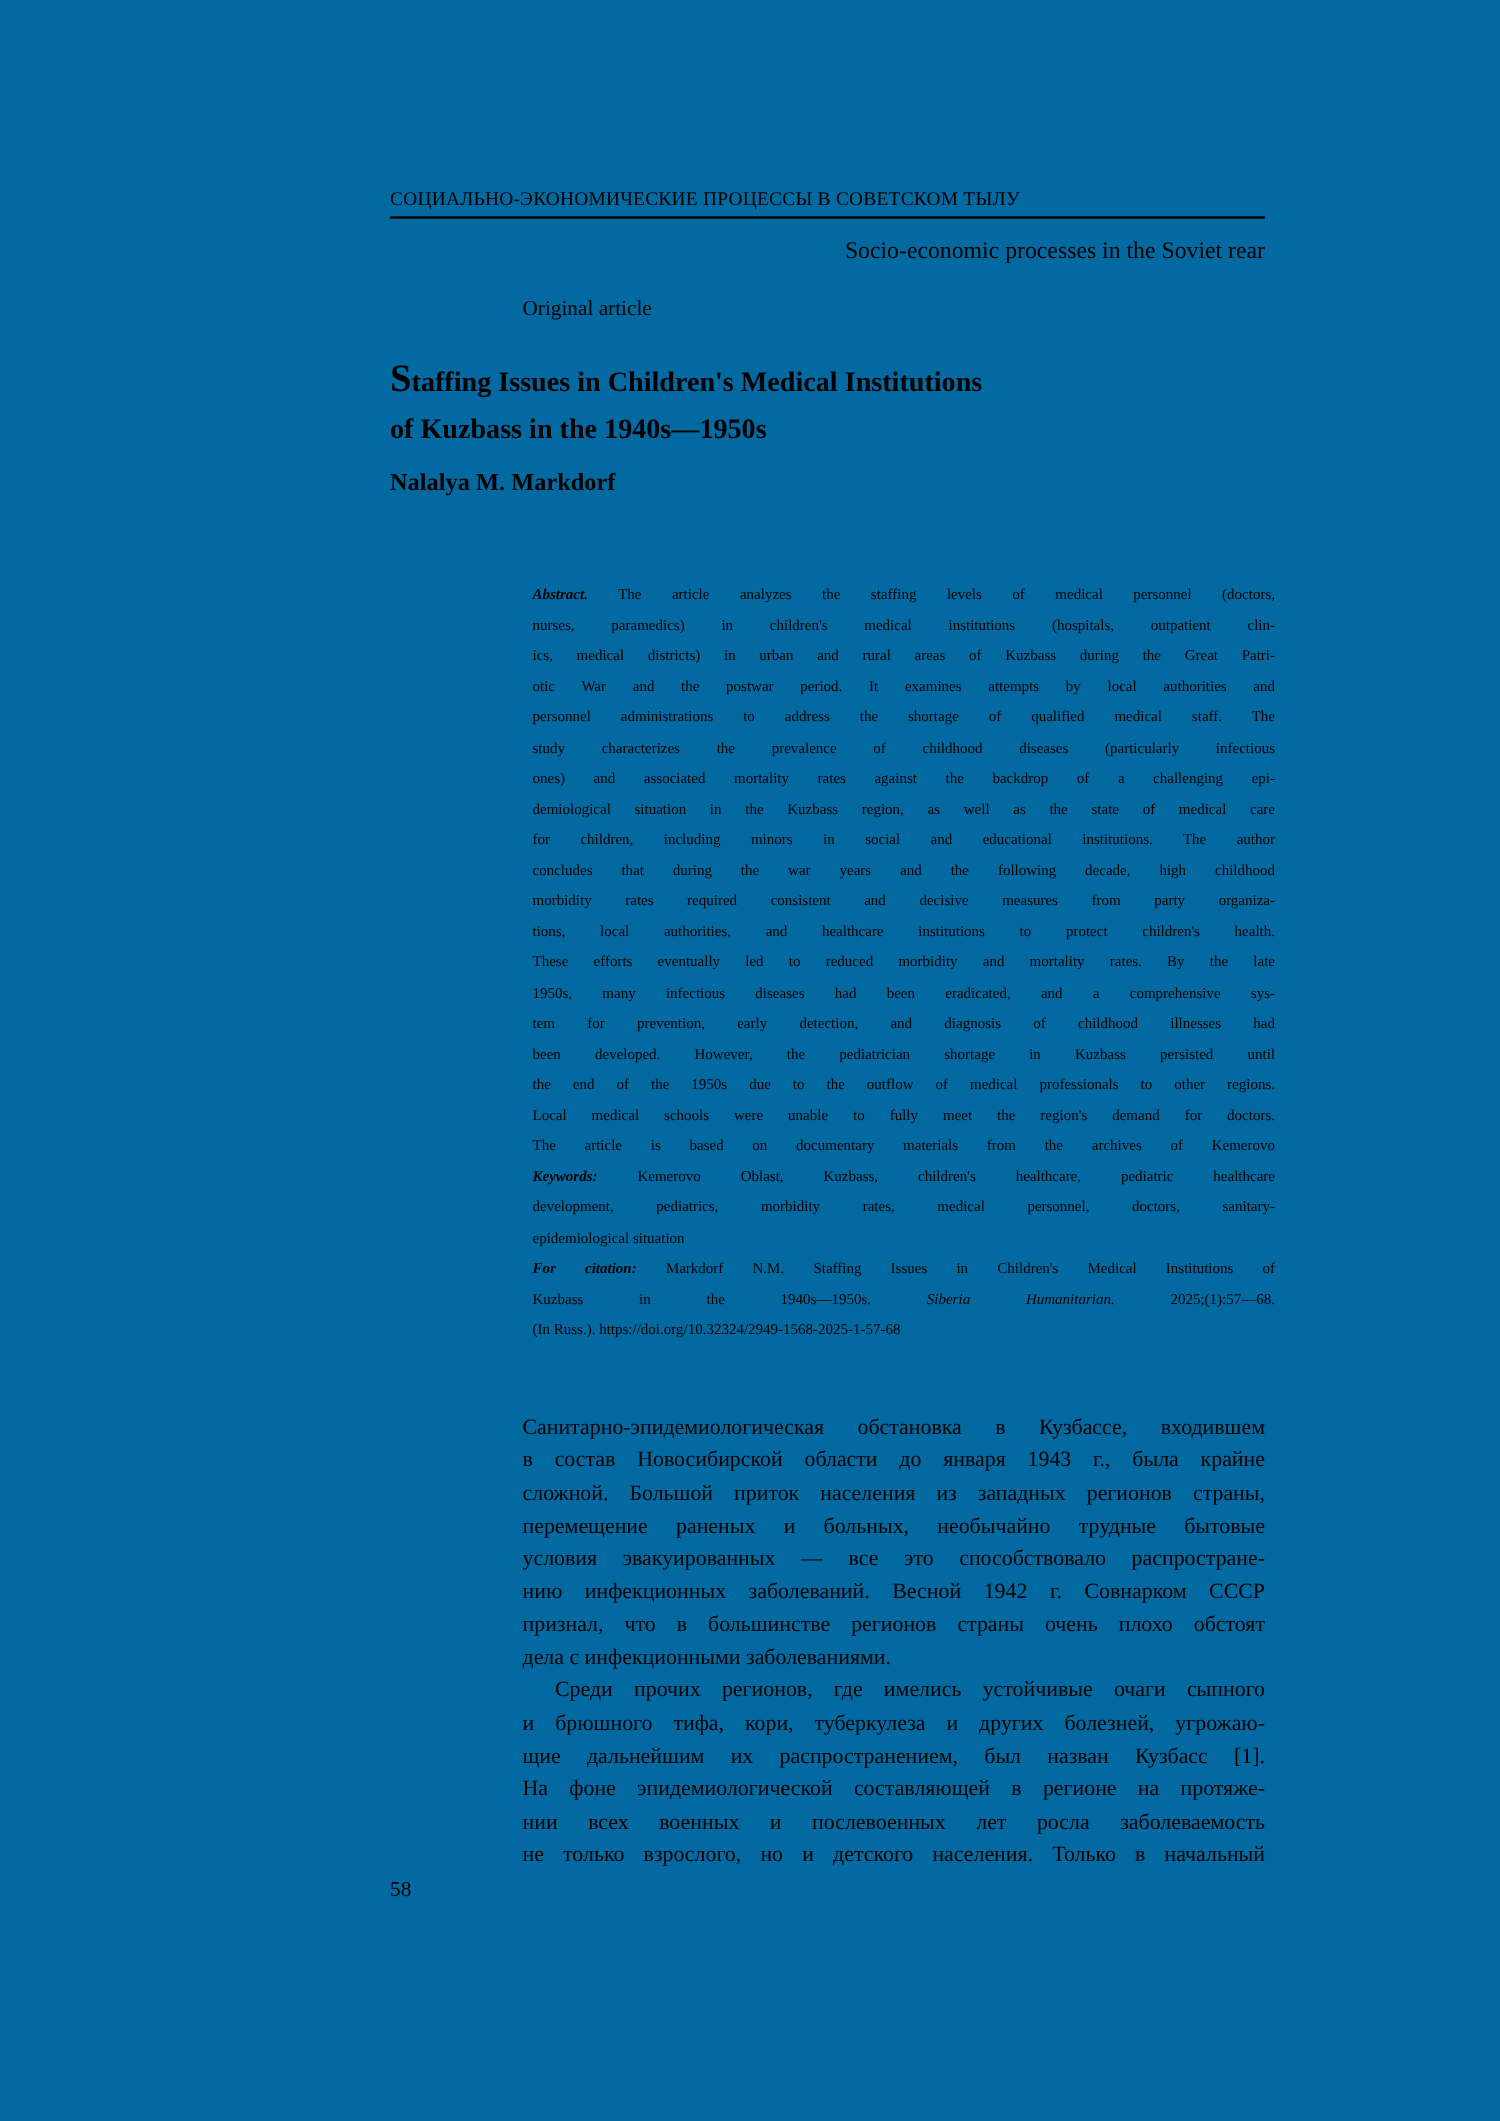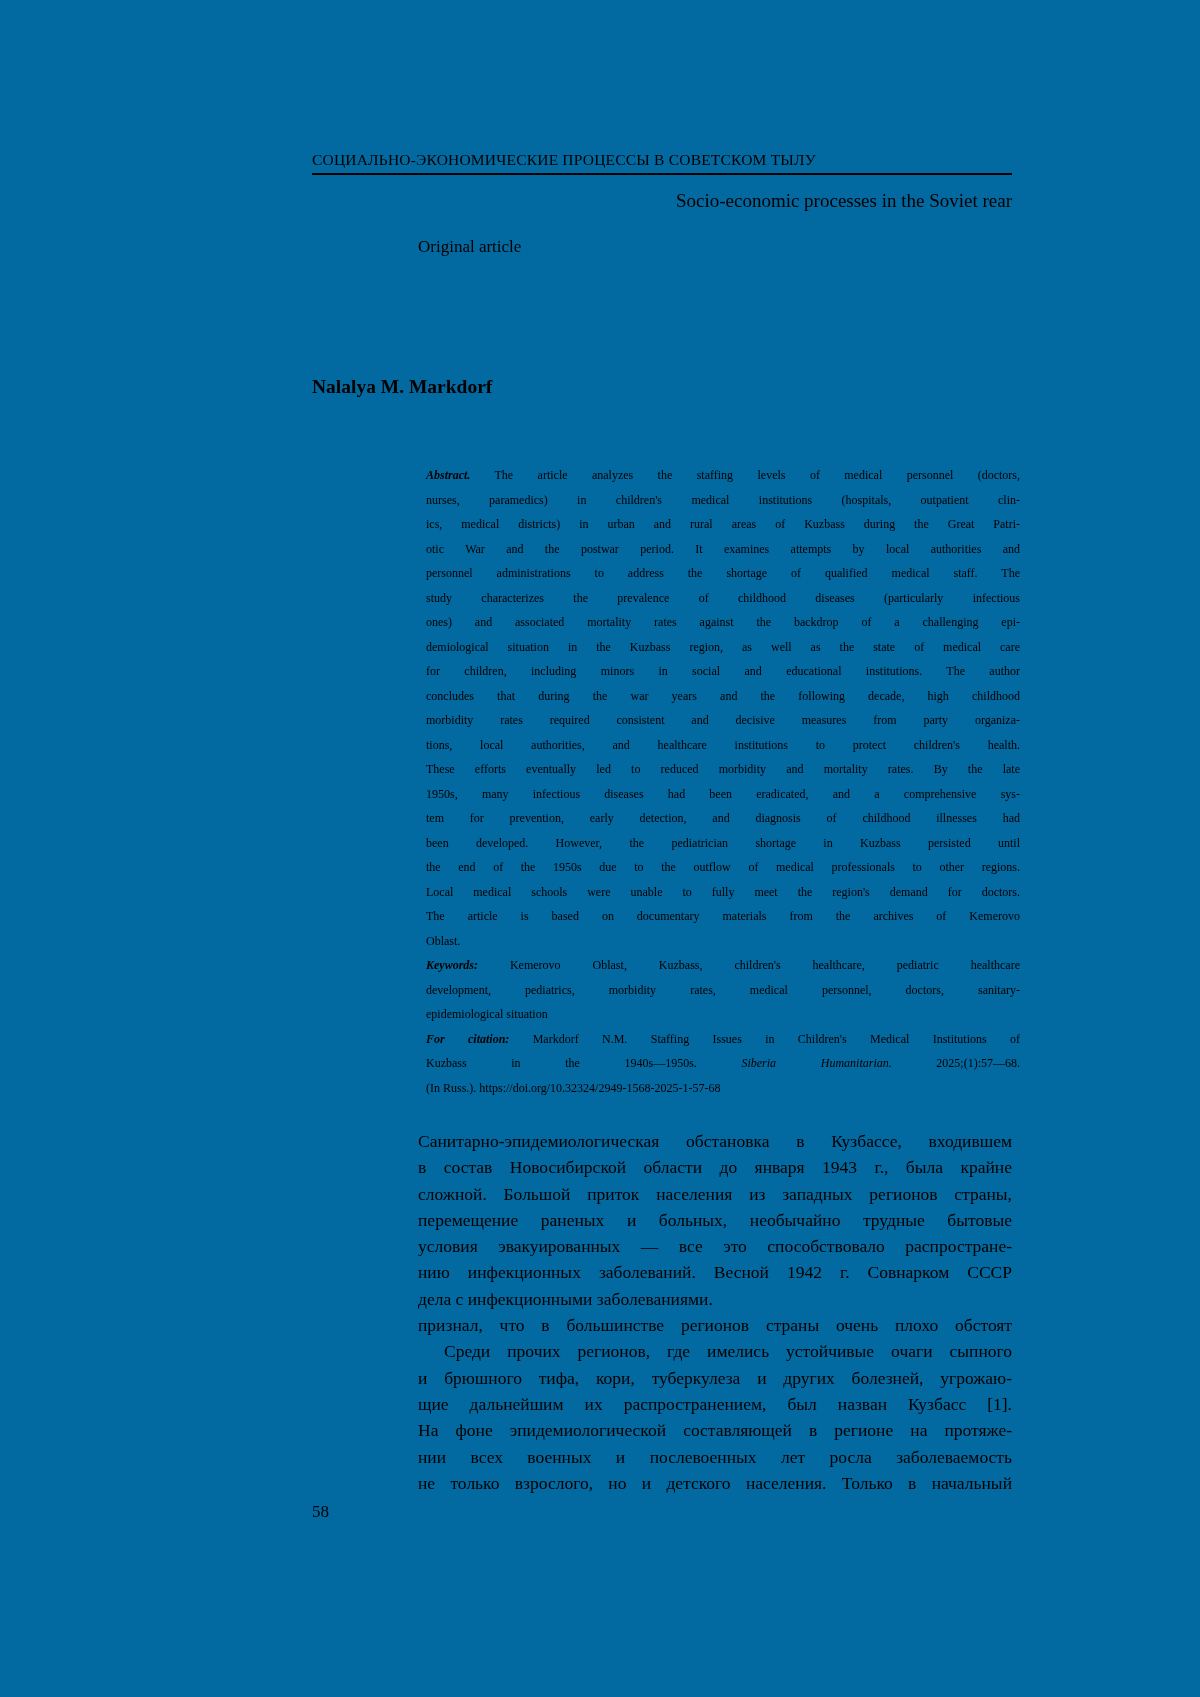--- a/index.html
+++ b/index.html
@@ -68,20 +68,24 @@
 <div class="page">
 
   <div class="abs running-head">
     <span>СОЦИАЛЬНО-ЭКОНОМИЧЕСКИЕ ПРОЦЕССЫ В СОВЕТСКОМ ТЫЛУ</span>
   </div>
 
   <div class="abs section-en">Socio-economic processes in the Soviet rear</div>
 
   <div class="abs original-article">Original article</div>
 
+  <div class="abs title">
+    <div class="ln"><span class="initial">S</span><span>taffing Issues in Children's Medical Institutions</span></div>
+    <div class="ln">of Kuzbass in the 1940s—1950s</div>
+  </div>
 
   <div class="abs author">Nalalya M. Markdorf</div>
 
 
   <div class="abs abstract-block">
     <div class="ln j"><span class="bi">Abstract.</span><span> The article analyzes the staffing levels of medical personnel (doctors,</span></div>
     <div class="ln j">nurses, paramedics) in children's medical institutions (hospitals, outpatient clin-</div>
     <div class="ln j">ics, medical districts) in urban and rural areas of Kuzbass during the Great Patri-</div>
     <div class="ln j">otic War and the postwar period. It examines attempts by local authorities and</div>
     <div class="ln j">personnel administrations to address the shortage of qualified medical staff. The</div>
@@ -92,40 +96,39 @@
     <div class="ln j">concludes that during the war years and the following decade, high childhood</div>
     <div class="ln j">morbidity rates required consistent and decisive measures from party organiza-</div>
     <div class="ln j">tions, local authorities, and healthcare institutions to protect children's health.</div>
     <div class="ln j">These efforts eventually led to reduced morbidity and mortality rates. By the late</div>
     <div class="ln j">1950s, many infectious diseases had been eradicated, and a comprehensive sys-</div>
     <div class="ln j">tem for prevention, early detection, and diagnosis of childhood illnesses had</div>
     <div class="ln j">been developed. However, the pediatrician shortage in Kuzbass persisted until</div>
     <div class="ln j">the end of the 1950s due to the outflow of medical professionals to other regions.</div>
     <div class="ln j">Local medical schools were unable to fully meet the region's demand for doctors.</div>
     <div class="ln j">The article is based on documentary materials from the archives of Kemerovo</div>
-    <div class="ln">Oblast.</div>
 
     <div class="ln j"><span class="bi">Keywords:</span><span> Kemerovo Oblast, Kuzbass, children's healthcare, pediatric healthcare</span></div>
     <div class="ln j">development, pediatrics, morbidity rates, medical personnel, doctors, sanitary-</div>
     <div class="ln">epidemiological situation</div>
 
     <div class="ln j"><span class="bi">For citation:</span><span> Markdorf N.M. Staffing Issues in Children's Medical Institutions of</span></div>
     <div class="ln j"><span>Kuzbass in the 1940s—1950s.</span><span class="i"> Siberia Humanitarian.</span><span> 2025;(1):57—68.</span></div>
     <div class="ln">(In Russ.). https://doi.org/10.32324/2949-1568-2025-1-57-68</div>
   </div>
 
   <div class="abs body-block">
     <div class="ln j">Санитарно-эпидемиологическая обстановка в Кузбассе, входившем</div>
     <div class="ln j">в состав Новосибирской области до января 1943 г., была крайне</div>
     <div class="ln j">сложной. Большой приток населения из западных регионов страны,</div>
     <div class="ln j">перемещение раненых и больных, необычайно трудные бытовые</div>
     <div class="ln j">условия эвакуированных — все это способствовало распростране-</div>
     <div class="ln j">нию инфекционных заболеваний. Весной 1942 г. Совнарком СССР</div>
+    <div class="ln j">признал, что в большинстве регионов страны очень плохо обстоят</div>
     <div class="ln">дела с инфекционными заболеваниями.</div>
-    <div class="ln j">признал, что в большинстве регионов страны очень плохо обстоят</div>
 
     <div class="ln j indent">Среди прочих регионов, где имелись устойчивые очаги сыпного</div>
     <div class="ln j">и брюшного тифа, кори, туберкулеза и других болезней, угрожаю-</div>
     <div class="ln j">щие дальнейшим их распространением, был назван Кузбасс [1].</div>
     <div class="ln j">На фоне эпидемиологической составляющей в регионе на протяже-</div>
     <div class="ln j">нии всех военных и послевоенных лет росла заболеваемость</div>
     <div class="ln j">не только взрослого, но и детского населения. Только в начальный</div>
   </div>
 
   <div class="abs page-number">58</div>

